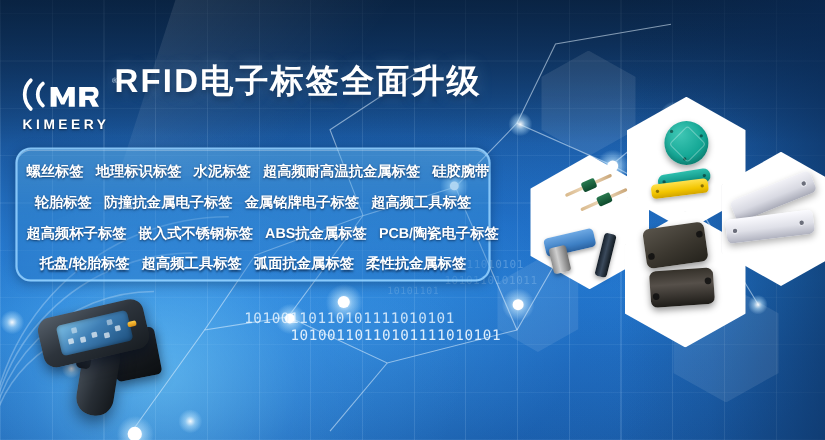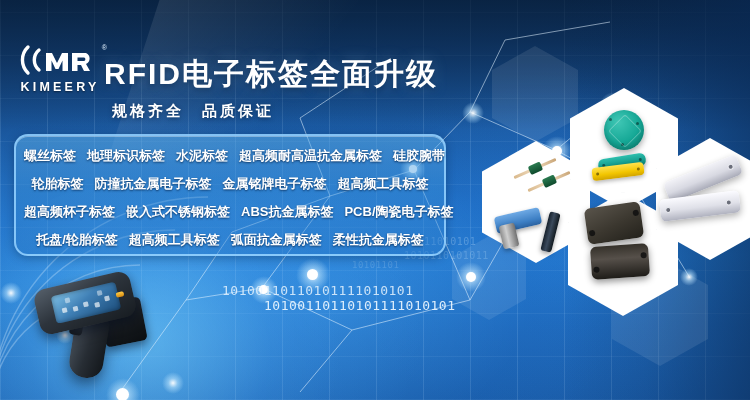--- a/index.html
+++ b/index.html
@@ -40,21 +40,21 @@
          color:#eaf5ff; white-space:nowrap; letter-spacing:1px; user-select:none; }
   .bin-huge{ left:196px; top:296px; font-size:54px; letter-spacing:5px; color:rgba(225,240,255,0.17); font-weight:700; }
   .bin-m1{ left:222px; top:283px; font-size:13px; color:rgba(235,246,255,0.82); letter-spacing:0.5px; }
   .bin-m2{ left:264px; top:298px; font-size:13px; color:rgba(235,246,255,0.92); letter-spacing:0.5px; }
   .bin-s1{ left:200px; top:351px; font-size:10px; color:rgba(225,240,255,0.50); letter-spacing:0.5px; }
   .bin-f1{ left:398px; top:236px; font-size:10px; color:rgba(210,235,255,0.28); letter-spacing:0.5px; }
   .bin-f2{ left:404px; top:250px; font-size:10px; color:rgba(210,235,255,0.22); letter-spacing:0.5px; }
   .bin-f3{ left:352px; top:260px; font-size:9px; color:rgba(210,235,255,0.20); letter-spacing:0.5px; }
 
   
-  .logo{ position:absolute; left:14px; top:43px; width:92px; height:56px; }
+  .logo{ position:absolute; left:14px; top:69px; width:92px; height:56px; }
   .logo-mark{ position:relative; width:92px; height:34px; }
   .logo-reg{ position:absolute; right:-1px; top:1px; font-size:7px; color:#dff0ff; }
   .logo-name{ font-size:12.5px; letter-spacing:3.2px; color:#ffffff; font-weight:700; text-align:center;
     margin-top:3px; text-shadow:0 1px 2px rgba(0,0,0,.5); }
 
   
   .headline{ position:absolute; left:104px; top:54px; font-size:30px; font-weight:700; color:#ffffff;
     letter-spacing:2px; text-shadow:0 2px 6px rgba(4,28,60,.65), 0 0 14px rgba(150,210,255,.35); white-space:nowrap; }
   .sub{ position:absolute; left:112px; top:102px; font-size:15px; font-weight:700; color:#ffffff;
     letter-spacing:3px; text-shadow:0 1px 4px rgba(4,28,60,.7); white-space:nowrap; }
@@ -220,23 +220,20 @@
           <path d="M32,28 L32,10 L38,10 L43,20 L48,10 L54,10 L54,28 L48.5,28 L48.5,17.5 L44.5,26 L41.5,26 L37.5,17.5 L37.5,28 Z"></path>
           <path d="M58,28 L58,10 L72,10 A6,6 0 0 1 72,21 L76,28 L70,28 L67,22 L63.5,22 L63.5,28 Z M63.5,14.5 L63.5,18 L70,18 A1.8,1.8 0 0 0 70,14.5 Z"></path>
         </g>
       </svg>
       <span class="logo-reg">®</span>
     </div>
     <div class="logo-name">KIMEERY</div>
   </div>
 
   <div class="headline">RFID电子标签全面升级</div>
-  <div class="sub">
-    <span>规格齐全</span><span>品质保证</span>
-  </div>
 
   <div class="panel">
     <div class="prow">
       <span>螺丝标签</span><span>地理标识标签</span><span>水泥标签</span><span>超高频耐高温抗金属标签</span><span>硅胶腕带</span>
     </div>
     <div class="prow">
       <span>轮胎标签</span><span>防撞抗金属电子标签</span><span>金属铭牌电子标签</span><span>超高频工具标签</span>
     </div>
     <div class="prow">
       <span>超高频杯子标签</span><span>嵌入式不锈钢标签</span><span>ABS抗金属标签</span><span>PCB/陶瓷电子标签</span>

